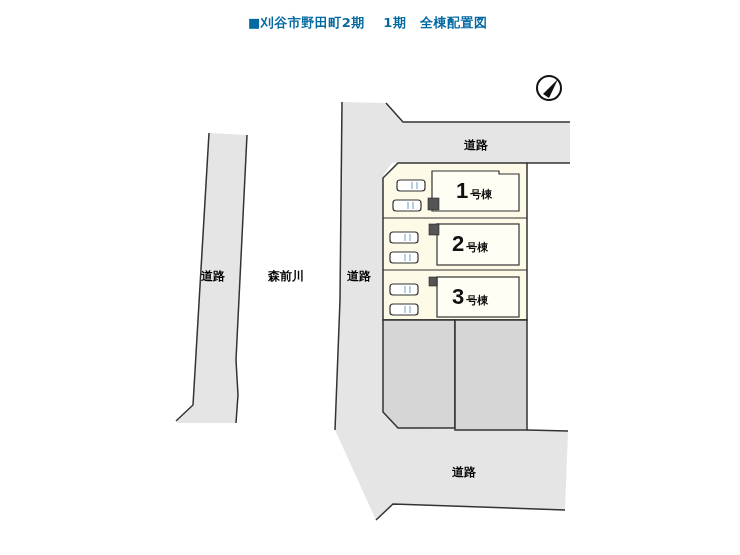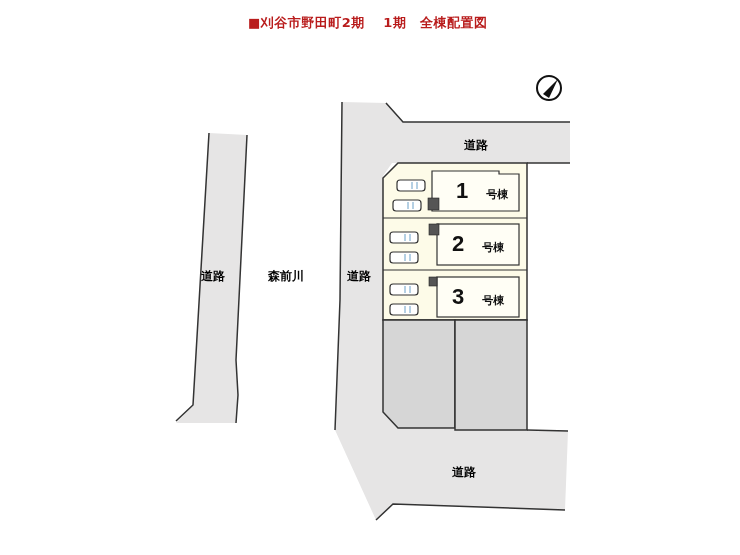--- a/index.html
+++ b/index.html
@@ -1,22 +1,22 @@
 <!DOCTYPE html>
 <html><head>
 <meta charset="utf-8">
 <style>
   html,body{margin:0;padding:0;background:#ffffff;}
   body{width:740px;height:555px;position:relative;overflow:hidden;font-family:"DejaVu Sans","Liberation Sans",sans-serif;}
-  .title{position:absolute;left:248px;top:14px;font-size:13px;font-weight:bold;color:#b91c1c;letter-spacing:0.5px;white-space:pre;}
+  .title{position:absolute;left:248px;top:14px;font-size:13px;font-weight:bold;color:#0369a1;letter-spacing:0.5px;white-space:pre;}
   svg.map{position:absolute;left:0;top:0;}
   .lbl{position:absolute;font-size:12px;font-weight:bold;color:#000000;white-space:nowrap;}
   .bldg{position:absolute;display:flex;align-items:baseline;color:#111;font-weight:bold;}
   .bldg .num{font-size:22px;font-family:"Liberation Sans",sans-serif;}
-  .bldg .suf{font-size:11px;margin-left:18px;}
+  .bldg .suf{font-size:11px;margin-left:2px;}
 </style>
 </head>
 <body>
 
 <div class="title">■刈谷市野田町2期　 1期　全棟配置図</div>
 
 <svg class="map" width="740" height="555" viewBox="0 0 740 555">
 
   <polygon points="209,133 247,135 236,360 238,395 236,423 176,423 193,405" fill="#e6e5e5" stroke="none"></polygon>
   <polyline points="209,133 193,405 176,421" fill="none" stroke="#333" stroke-width="1.5"></polyline>

